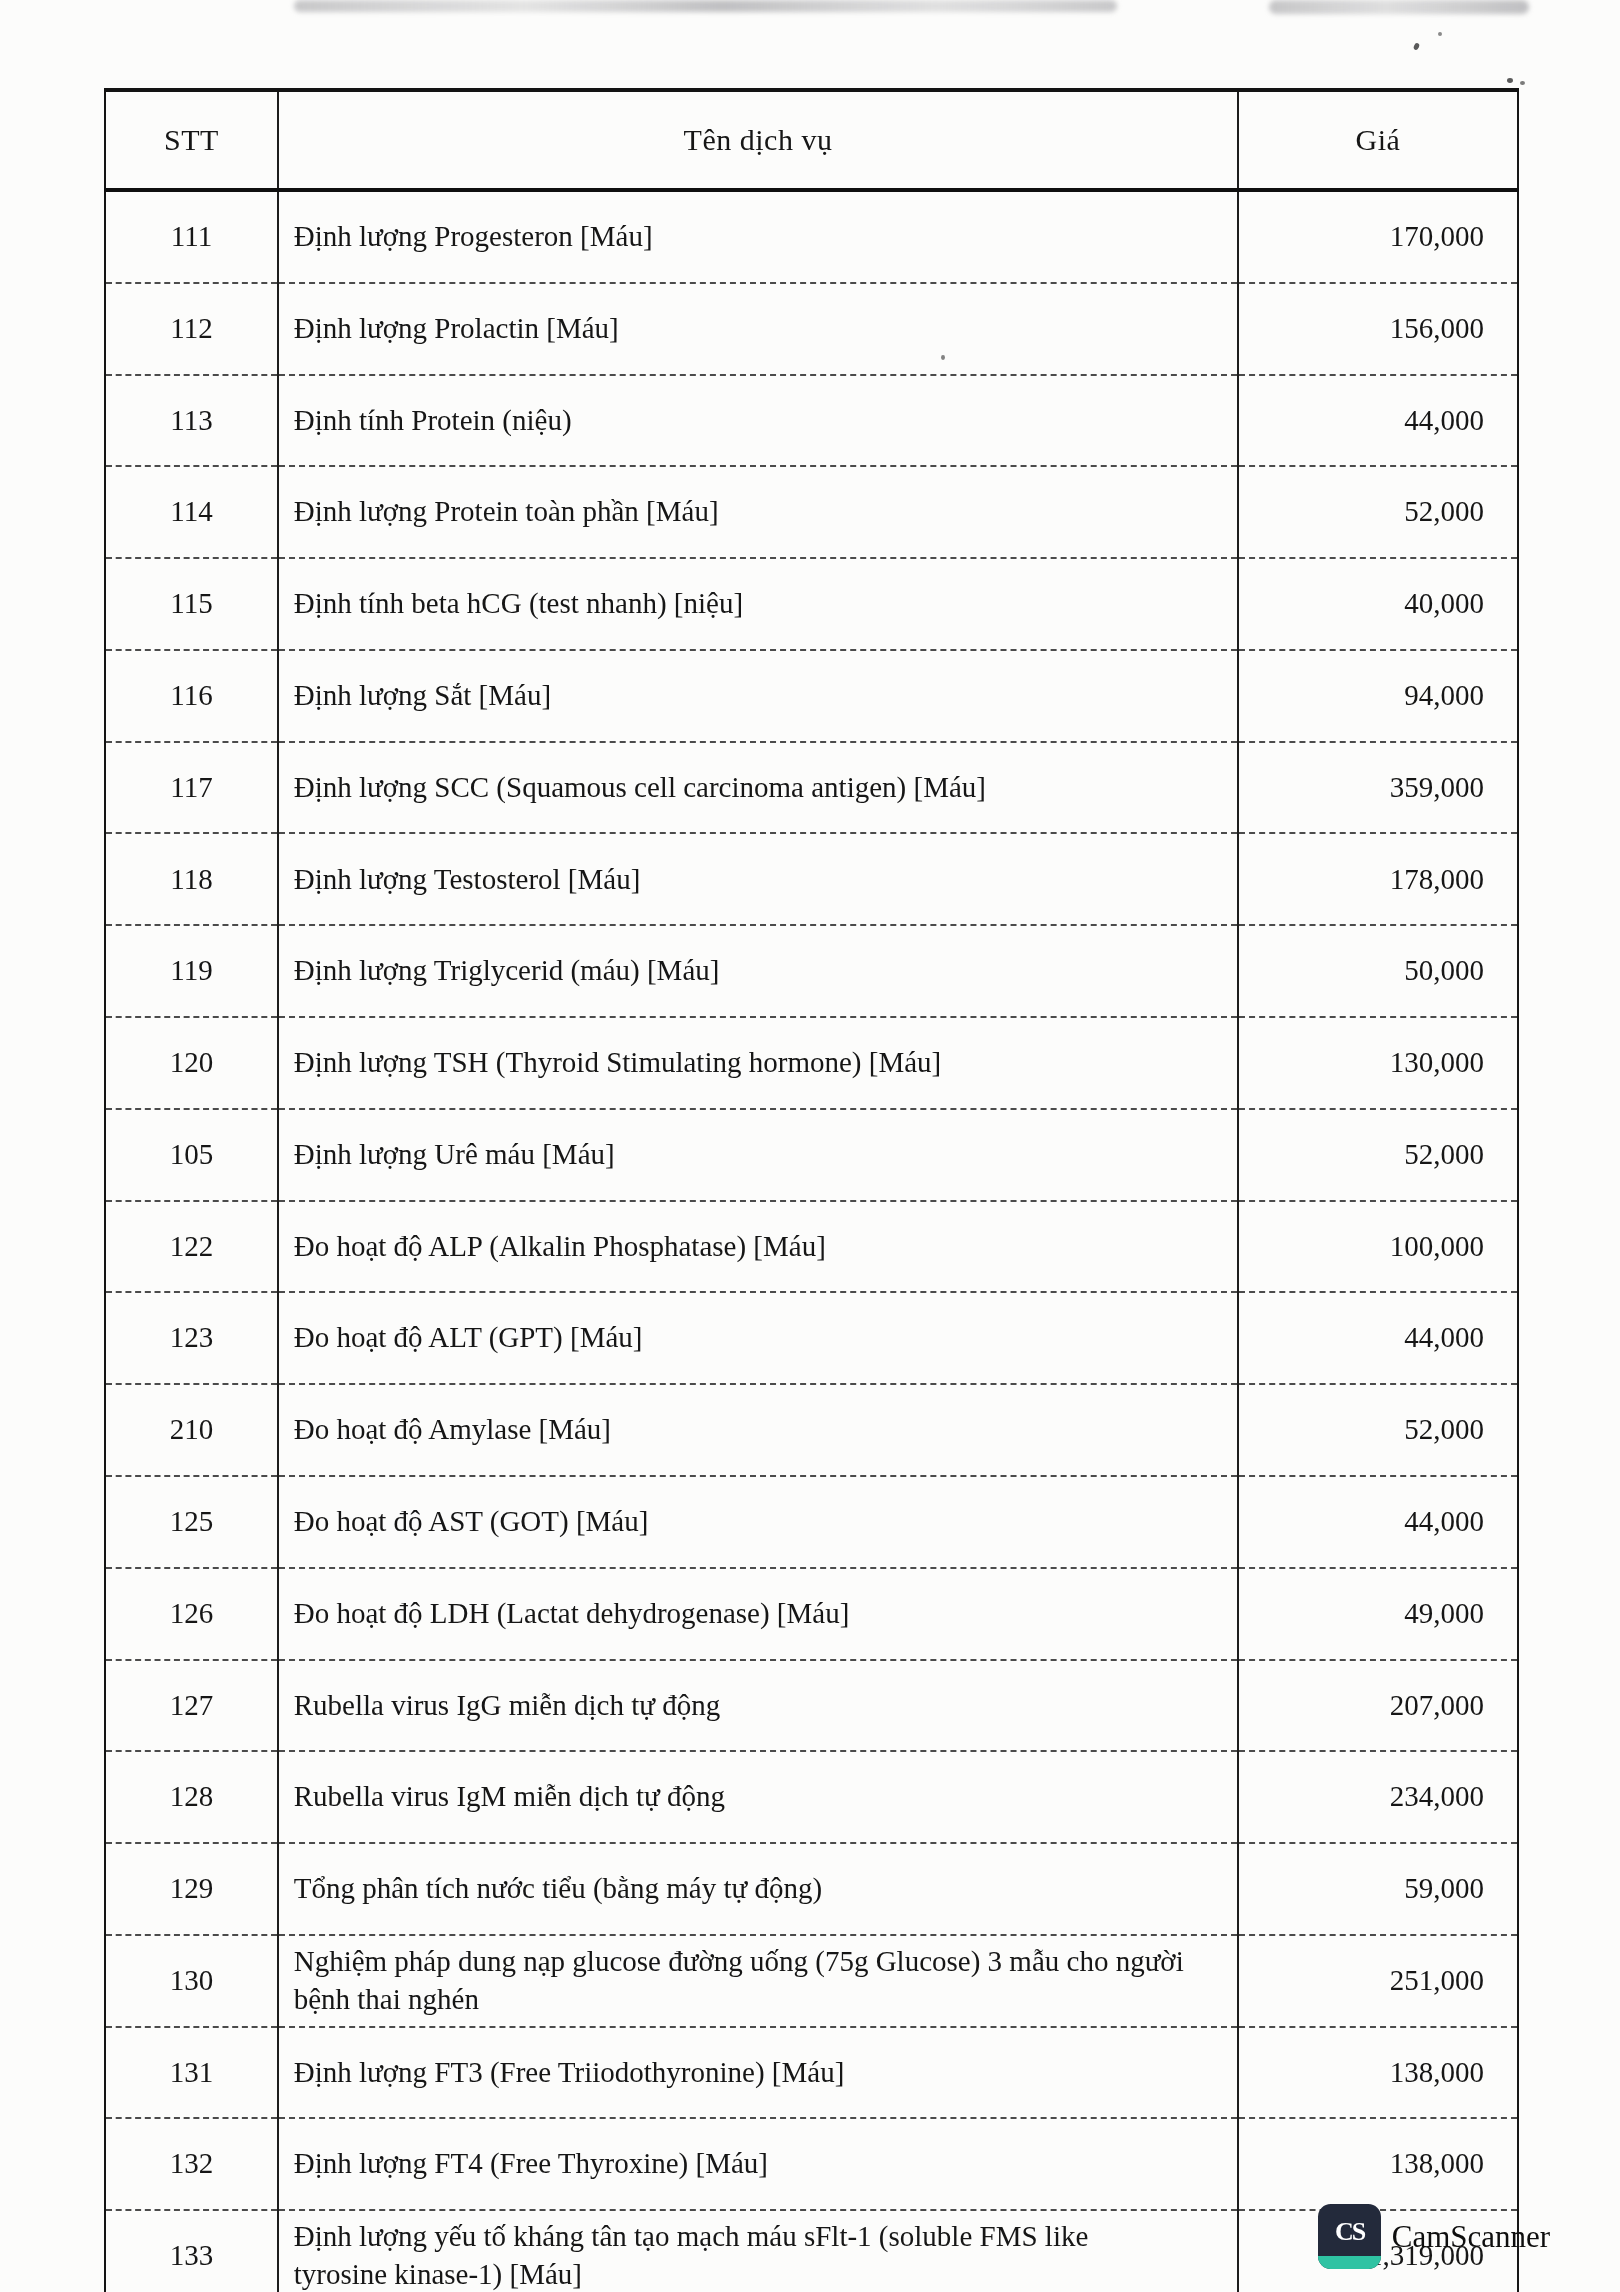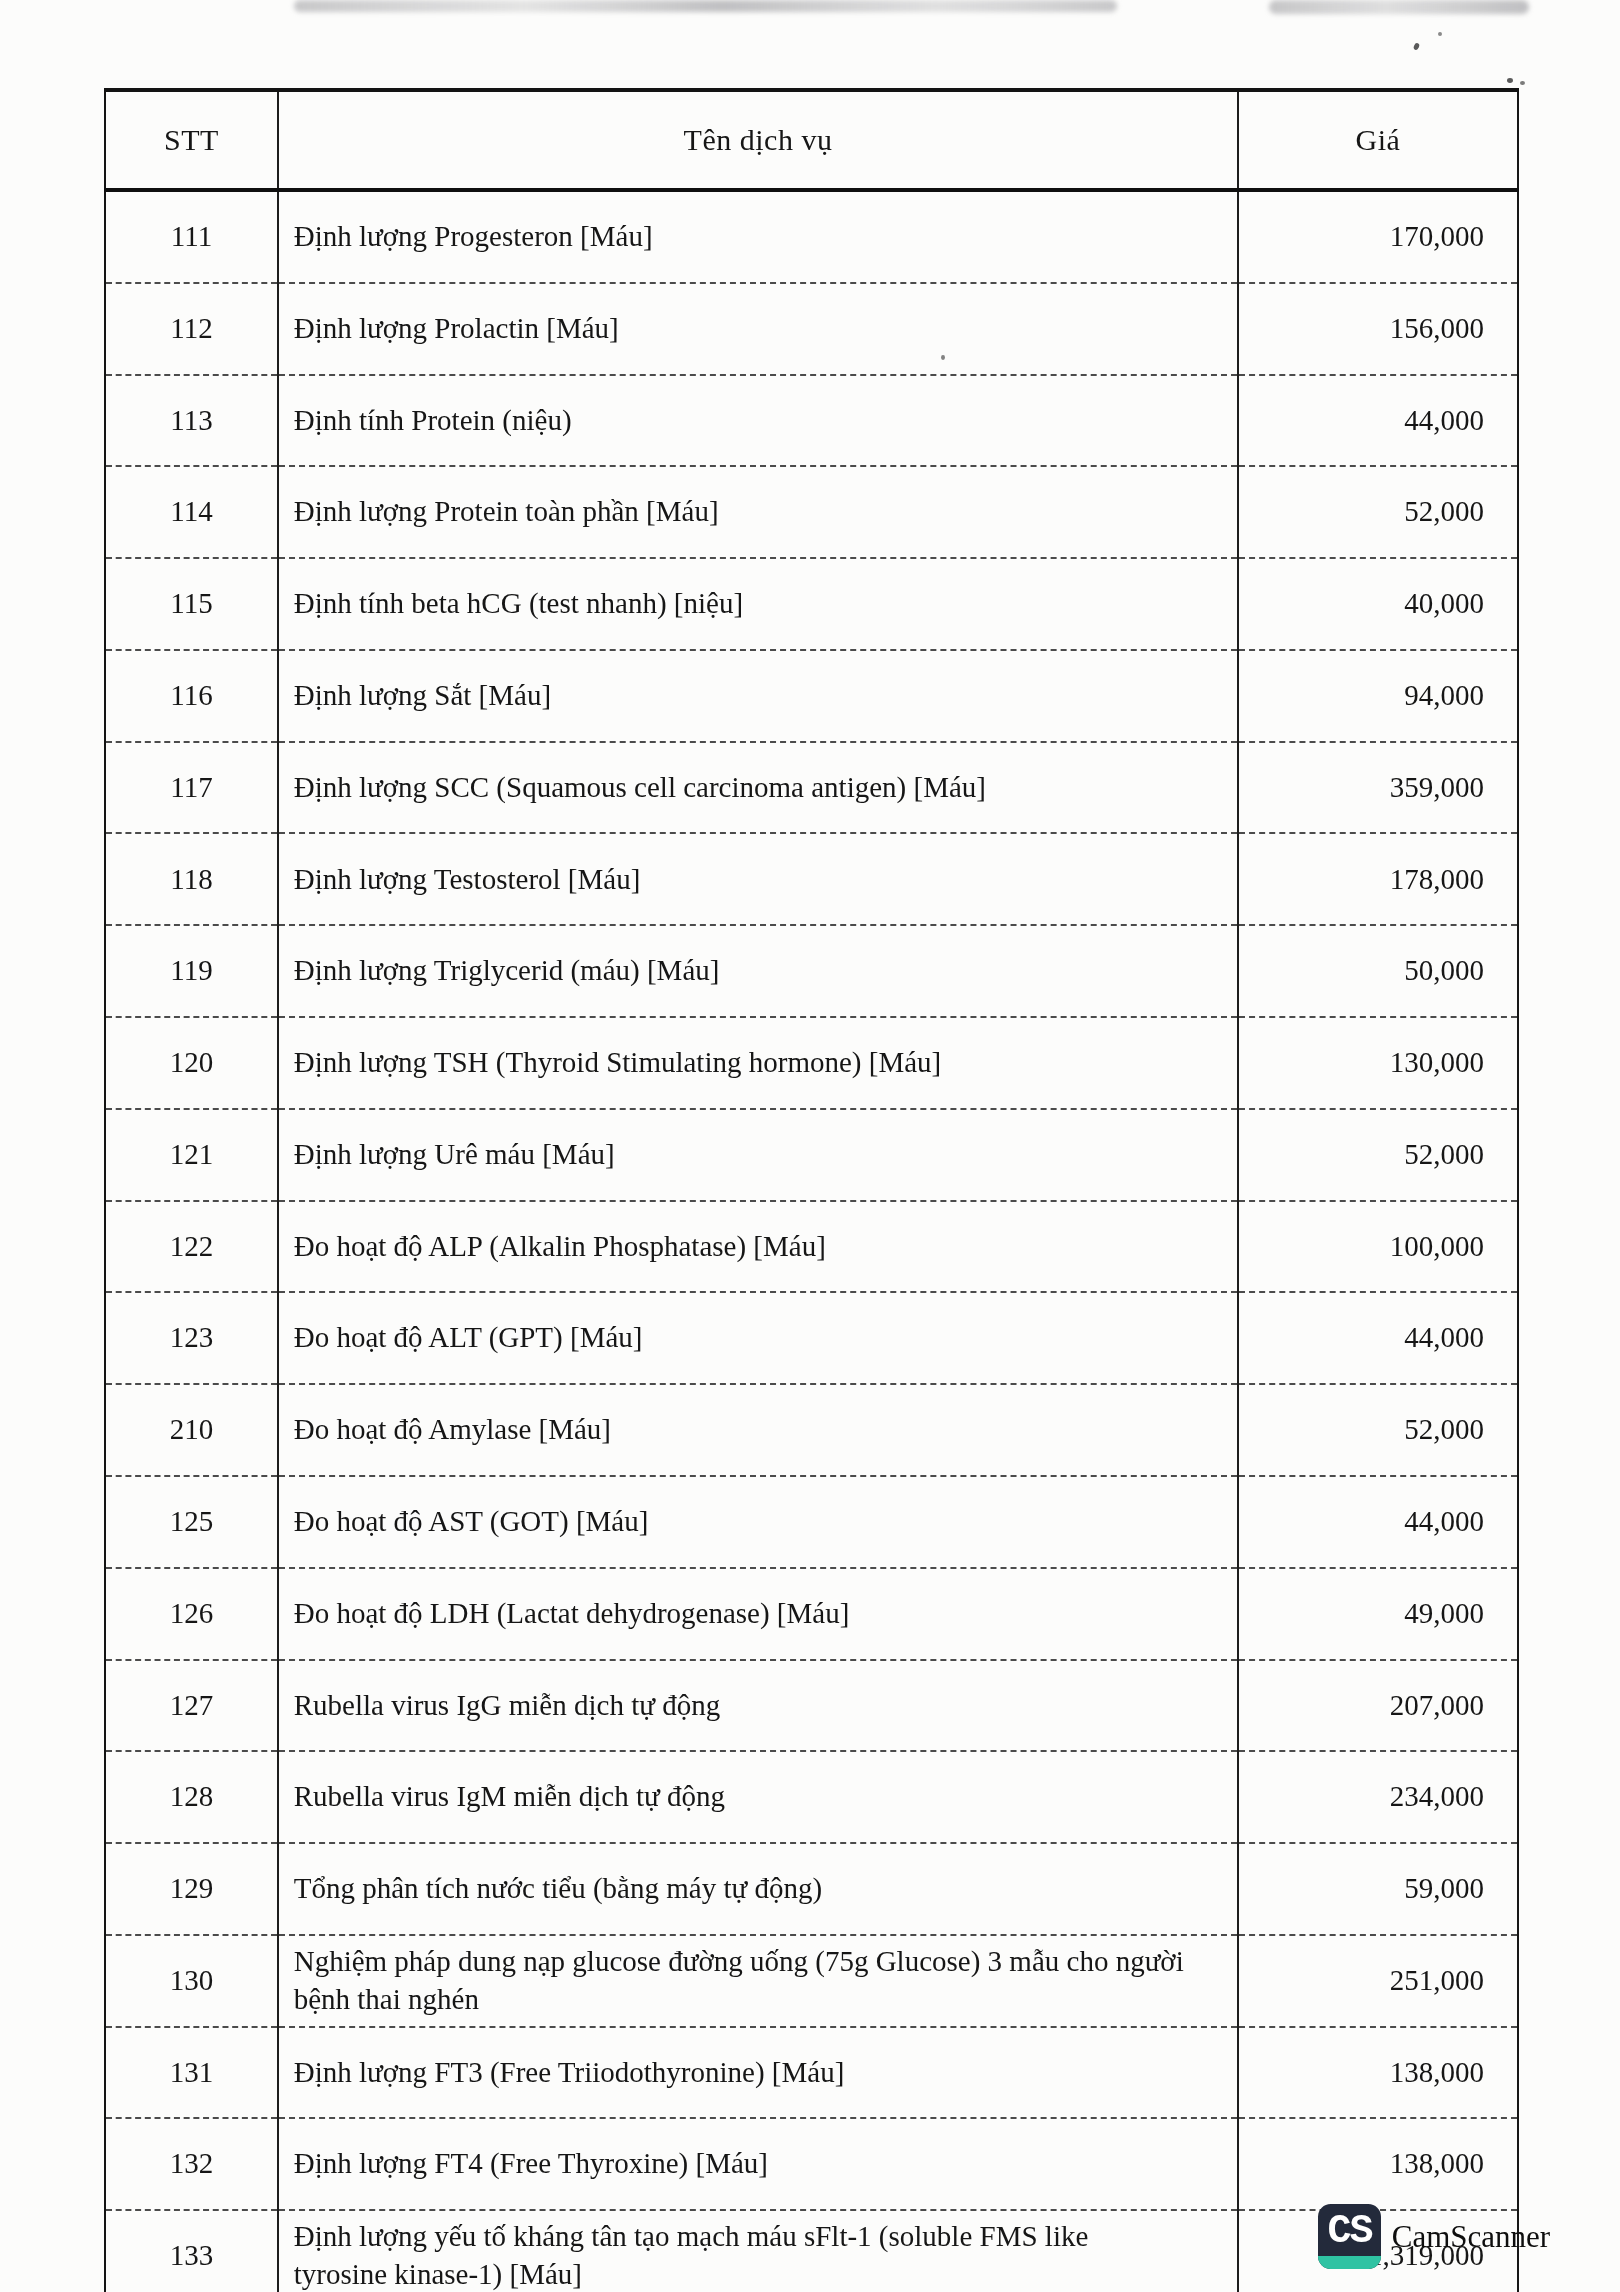--- a/index.html
+++ b/index.html
@@ -61,22 +61,22 @@
   
   .camscanner{
     position:absolute;left:1318px;top:2204px;
     display:flex;align-items:center;gap:10.8px;
   }
   .cs-badge{
     width:63px;height:65px;border-radius:12.7px;overflow:hidden;
     position:relative;display:flex;align-items:center;justify-content:center;
   }
   .cs-text{
-    font-family:Liberation Mono, monospace;
-    font-weight:700;font-size:40px;color:#ffffff;
+    font-family:Liberation Serif, serif;
+    font-weight:700;font-size:26px;color:#ffffff;
     letter-spacing:-2px;margin-top:-9.8px;
   }
   .cs-strip{position:absolute;left:0;right:0;bottom:0;height:12.7px;}
   .cs-word{font-size:31px;color:#0e0e0e;}
 </style>
 </head>
 <body>
 
 <div class="smudge smudge-a"></div>
 <div class="smudge smudge-b"></div>
@@ -154,21 +154,21 @@
     <td class="td-price">50,000</td>
   </tr>
 
   <tr>
     <td class="td-stt">120</td>
     <td class="td-name">Định lượng TSH (Thyroid Stimulating hormone) [Máu]</td>
     <td class="td-price">130,000</td>
   </tr>
 
   <tr>
-    <td class="td-stt">121</td>
+    <td class="td-stt">105</td>
     <td class="td-name">Định lượng Urê máu [Máu]</td>
     <td class="td-price">52,000</td>
   </tr>
 
   <tr>
     <td class="td-stt">122</td>
     <td class="td-name">Đo hoạt độ ALP (Alkalin Phosphatase) [Máu]</td>
     <td class="td-price">100,000</td>
   </tr>
 

